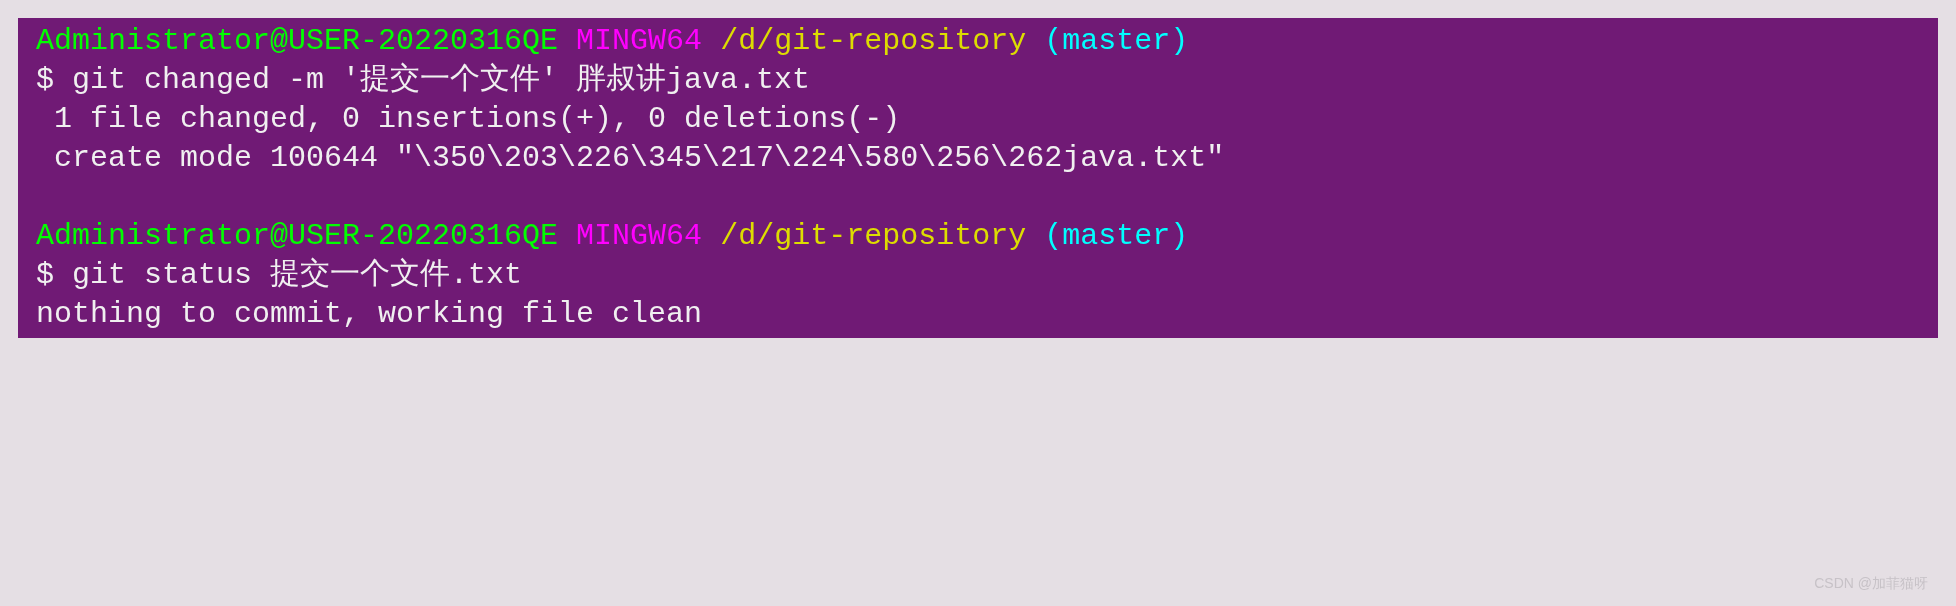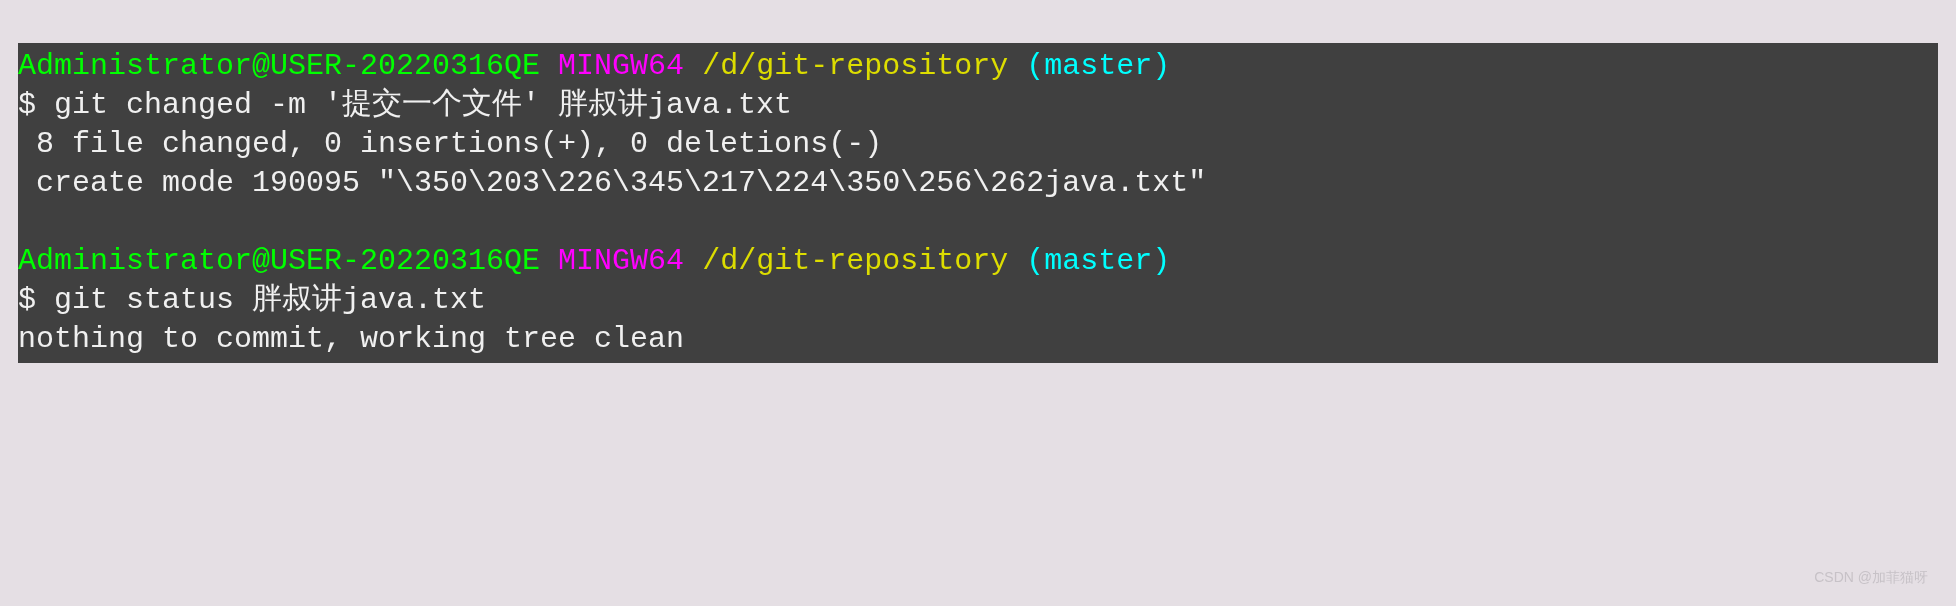--- a/index.html
+++ b/index.html
@@ -10,23 +10,22 @@
     body {
       background-color: #e5dfe4;
       padding: 18px;
       font-family: Consolas, 'Courier New', monospace;
       font-size: 30px;
       line-height: 1.3;
       width: 1956px;
       height: 606px;
     }
     .terminal {
-      background-color: #404040;
-      padding: 4px 0;
-      margin-top: 25px;
+      background-color: #701a75;
+      padding: 4px 18px;
     }
     .line {
       white-space: pre;
       color: #ffffff;
     }
     .user-host {
       color: #00ff00;
     }
     .mingw {
       color: #ff00ff;
@@ -36,33 +35,33 @@
     }
     .branch {
       color: #00ffff;
     }
     .white {
       color: #f0f0f0;
     }
     .watermark {
       position: fixed;
       right: 28px;
-      bottom: 20px;
+      bottom: 14px;
       color: #c7c2c7;
       font-size: 14px;
       font-family: sans-serif;
     }
   </style>
 </head>
 <body>
 
 <div class="terminal">
   <div class="line"><span class="user-host">Administrator@USER-20220316QE</span><span class="mingw"> MINGW64 </span><span class="path">/d/git-repository</span><span class="branch"> (master)</span></div>
   <div class="line"><span class="white">$ </span><span class="white">git changed -m '提交一个文件' 胖叔讲java.txt</span></div>
-  <div class="line white"> 8 file changed, 0 insertions(+), 0 deletions(-)</div>
-  <div class="line white"> create mode 190095 "\350\203\226\345\217\224\350\256\262java.txt"</div>
+  <div class="line white"> 1 file changed, 0 insertions(+), 0 deletions(-)</div>
+  <div class="line white"> create mode 100644 "\350\203\226\345\217\224\580\256\262java.txt"</div>
   <div class="line white"> </div>
   <div class="line"><span class="user-host">Administrator@USER-20220316QE</span><span class="mingw"> MINGW64 </span><span class="path">/d/git-repository</span><span class="branch"> (master)</span></div>
-  <div class="line"><span class="white">$ </span><span class="white">git status 胖叔讲java.txt</span></div>
-  <div class="line white">nothing to commit, working tree clean</div>
+  <div class="line"><span class="white">$ </span><span class="white">git status 提交一个文件.txt</span></div>
+  <div class="line white">nothing to commit, working file clean</div>
 </div>
 
 <div class="watermark">CSDN @加菲猫呀</div>
 
 </body></html>

